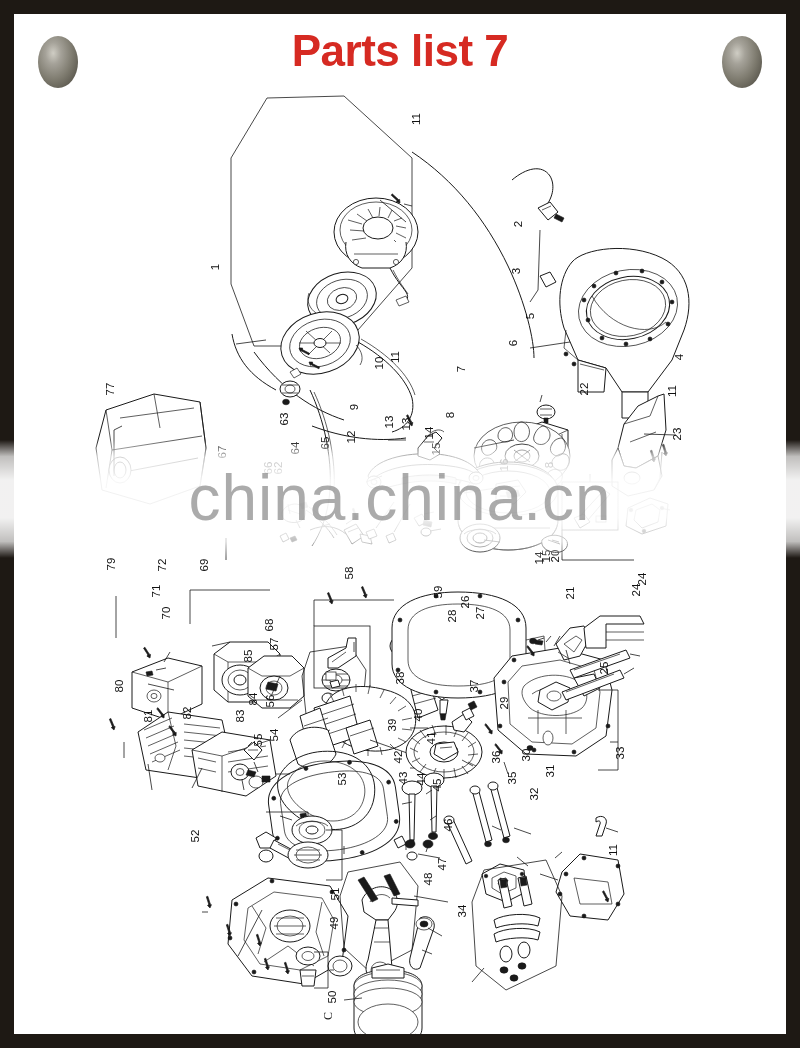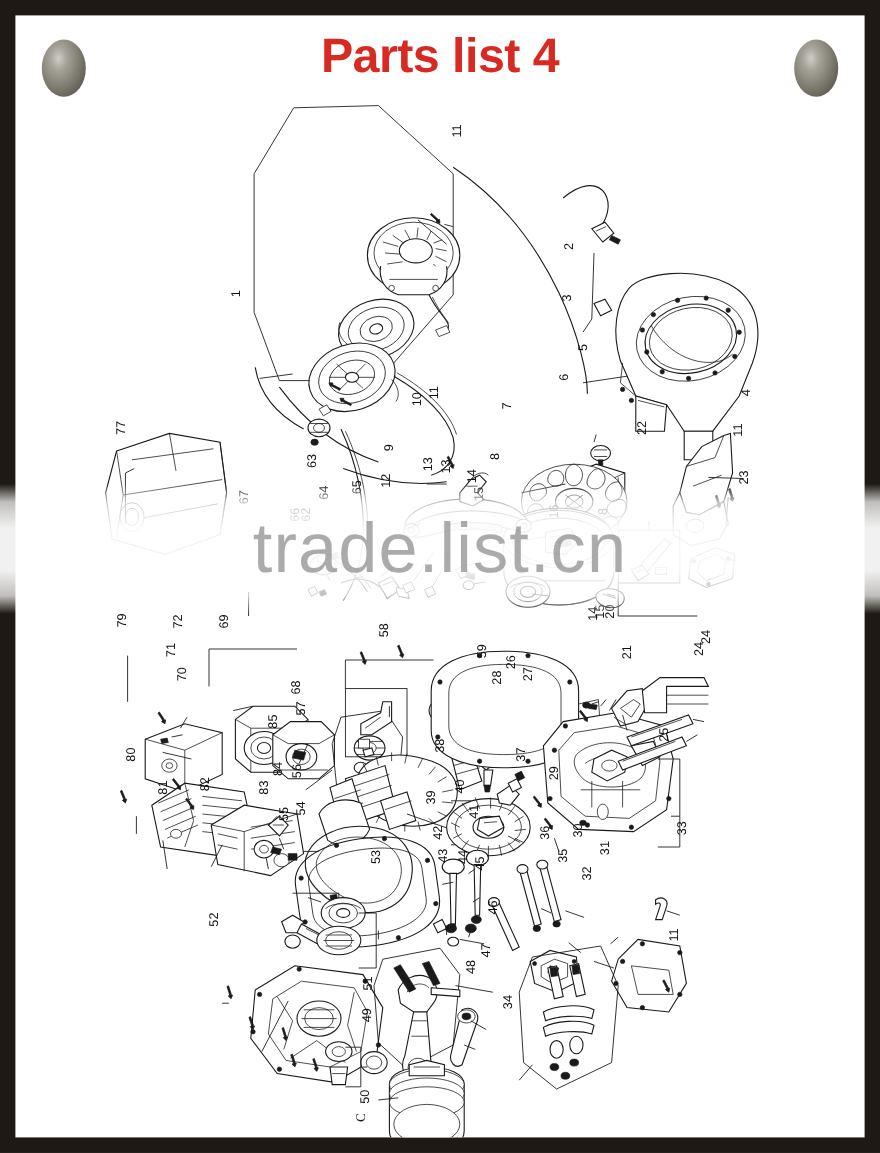--- a/index.html
+++ b/index.html
@@ -90,21 +90,21 @@
 </head>
 <body>
 
 <div id="frame">
 
   <div id="sheet">
 
     <div id="header">
       <div class="knob" id="knob-left"></div>
       <div class="knob" id="knob-right"></div>
-      <div id="title">Parts list 4</div>
+      <div id="title">Parts list 7</div>
     </div>
 
     <div id="diagram">
       <svg width="772" height="944" viewBox="0 0 772 944" xmlns="http://www.w3.org/2000/svg">
         <defs>
           <style>
             .ln   { fill:none; stroke:#1a1a1a; stroke-width:1; }
             .lnT  { fill:none; stroke:#1a1a1a; stroke-width:0.7; }
             .lnH  { fill:none; stroke:#1a1a1a; stroke-width:1.5; }
             .leader { fill:none; stroke:#1a1a1a; stroke-width:0.8; }
@@ -999,15 +999,15 @@
         <div class="callout" style="left: 417px; top: 765px;">45</div>
         <div class="callout" style="left: 428px; top: 805px;">46</div>
         <div class="callout" style="left: 422px; top: 844px;">47</div>
         <div class="callout" style="left: 408px; top: 859px;">48</div>
         <div class="callout" style="left: 593px; top: 830px;">11</div>
       </div>
 
   </div>
 
   <div id="wm-band"></div>
-  <div id="wm-text">trade.list.cn</div>
+  <div id="wm-text">china.china.cn</div>
 
 </div>
 
 </body></html>

